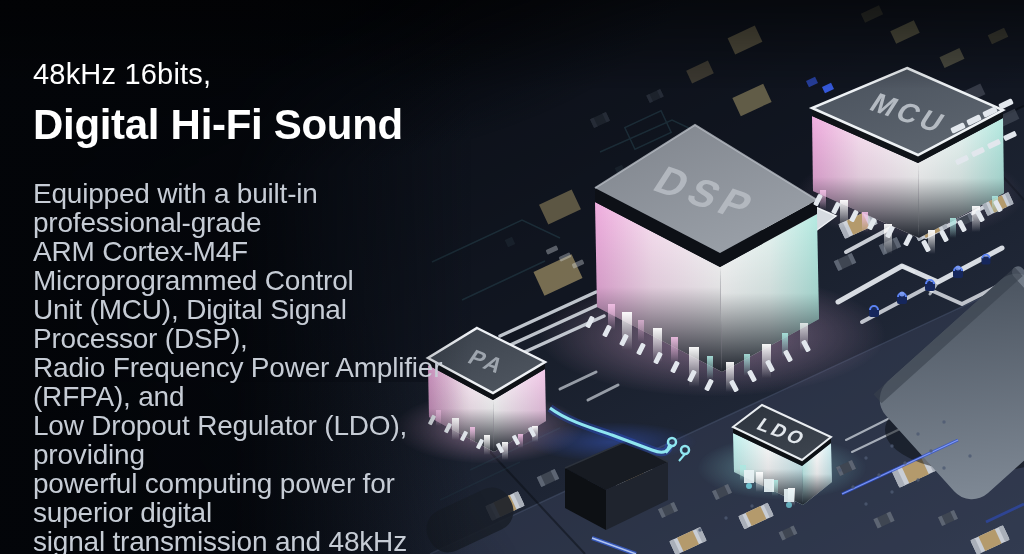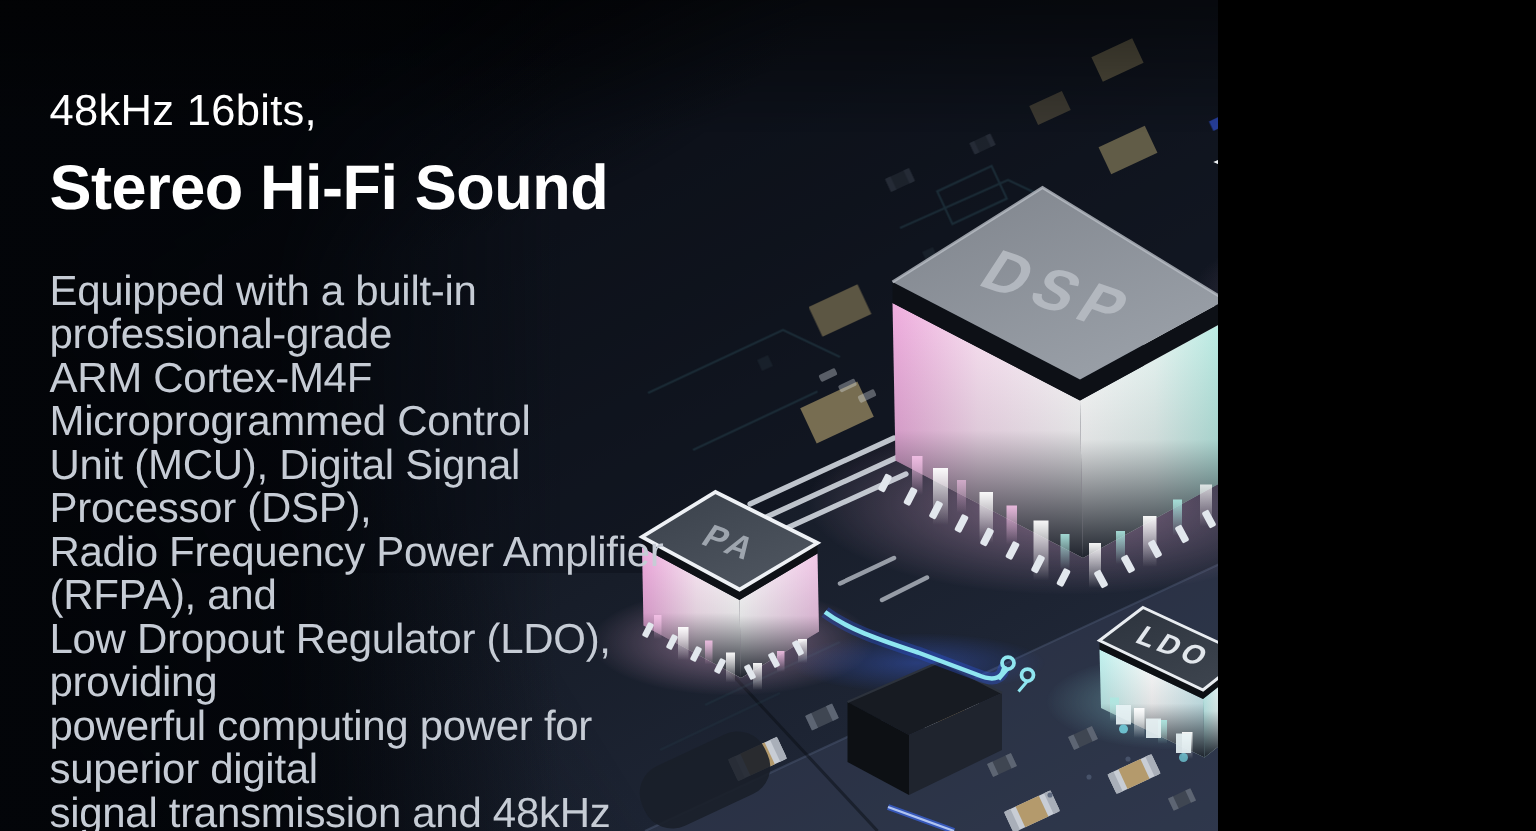--- a/index.html
+++ b/index.html
@@ -1,17 +1,17 @@
 <!DOCTYPE html>
 <html><head>
 <meta charset="utf-8">
 <style>
   html,body{margin:0;padding:0;background:#000;}
   .stage{
-    position:relative;width:812px;height:554px;overflow:hidden;
+    position:relative;width:1024px;height:554px;overflow:hidden;
     font-family:"Liberation Sans","DejaVu Sans",sans-serif;
     background:#05070b;
   }
   .stage svg{position:absolute;inset:0;display:block;}
   .shade{position:absolute;inset:0;pointer-events:none;}
   .s-left{background:linear-gradient(90deg,rgba(3,5,9,.97) 0%,rgba(3,5,9,.88) 23%,rgba(4,7,12,.5) 33%,rgba(4,7,12,0) 46%);}
   .s-top{background:radial-gradient(ellipse 70% 55% at 16% -8%,rgba(2,4,8,.95) 30%,rgba(2,4,8,.5) 54%,rgba(2,4,8,0) 74%);}
   .s-bl{background:linear-gradient(58deg,rgba(3,5,9,.85) 0%,rgba(3,5,9,.35) 20%,rgba(3,5,9,0) 38%);}
   .s-tl{background:linear-gradient(180deg,rgba(0,0,0,.5) 0%,rgba(0,0,0,0) 16%);}
   .copy{position:absolute;left:33px;top:56px;width:438px;color:#fff;}
@@ -405,21 +405,21 @@
   </g>
 </svg>
 
 <div class="shade s-top"></div>
 <div class="shade s-left"></div>
 <div class="shade s-bl"></div>
 <div class="shade s-tl"></div>
 
 <div class="copy">
   <div class="t1">48kHz 16bits,</div>
-  <div class="t2">Stereo Hi-Fi Sound</div>
+  <div class="t2">Digital Hi-Fi Sound</div>
   <p class="desc">Equipped with a built-in professional-grade
 ARM Cortex-M4F Microprogrammed Control
 Unit (MCU), Digital Signal Processor (DSP),
 Radio Frequency Power Amplifier (RFPA), and
 Low Dropout Regulator (LDO), providing
 powerful computing power for superior digital
 signal transmission and 48kHz 16bits
 high-fidelity lossless sound quality</p>
   <div class="fn">
     <span class="fnm">*</span>

